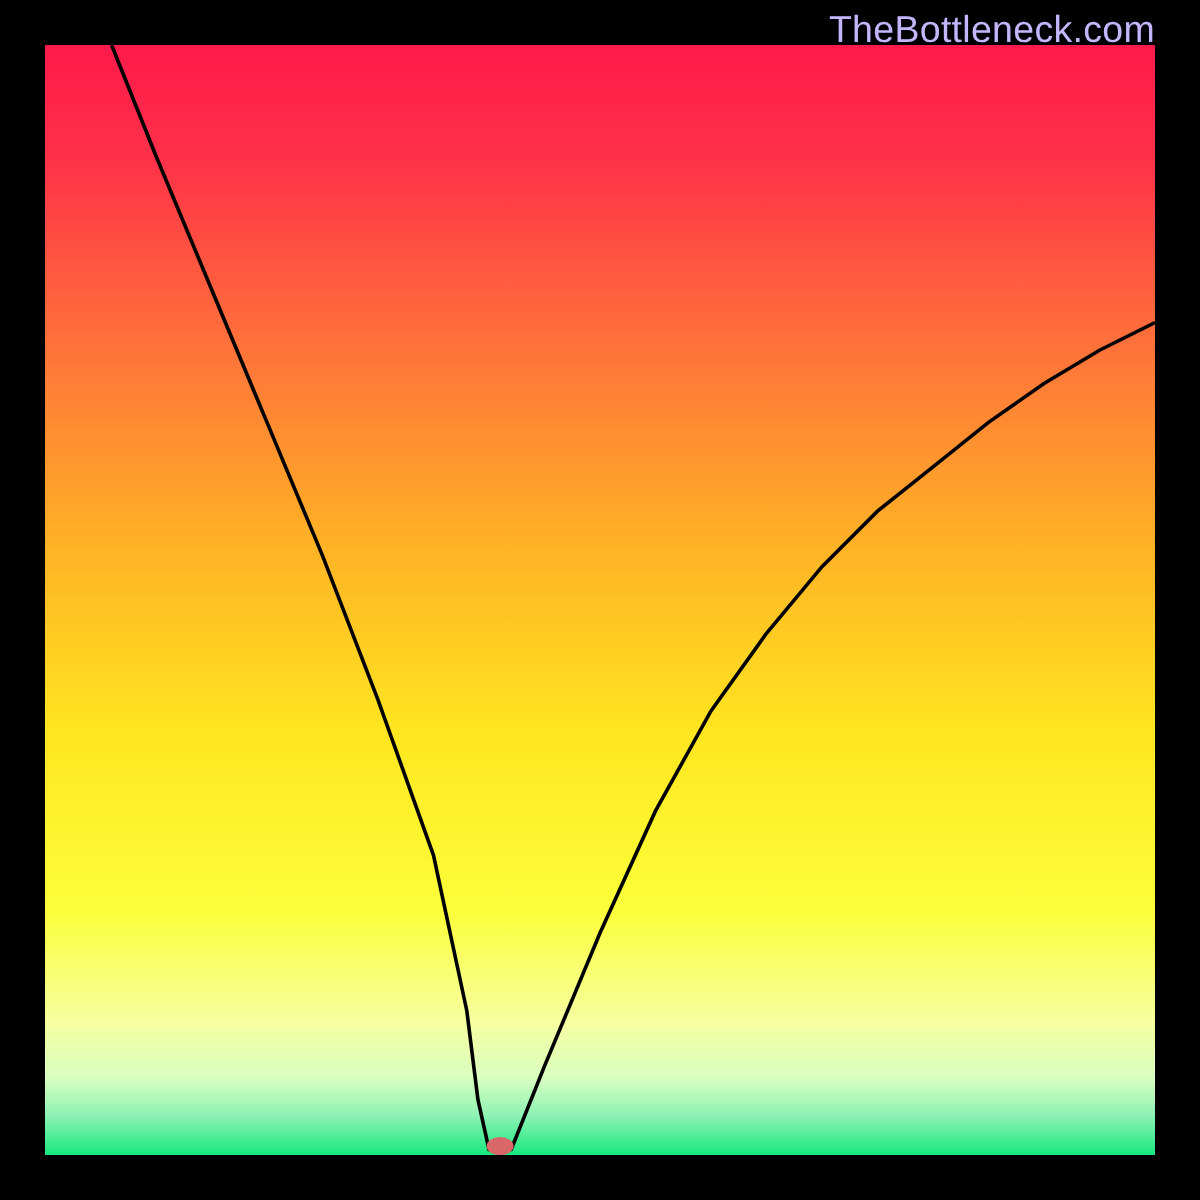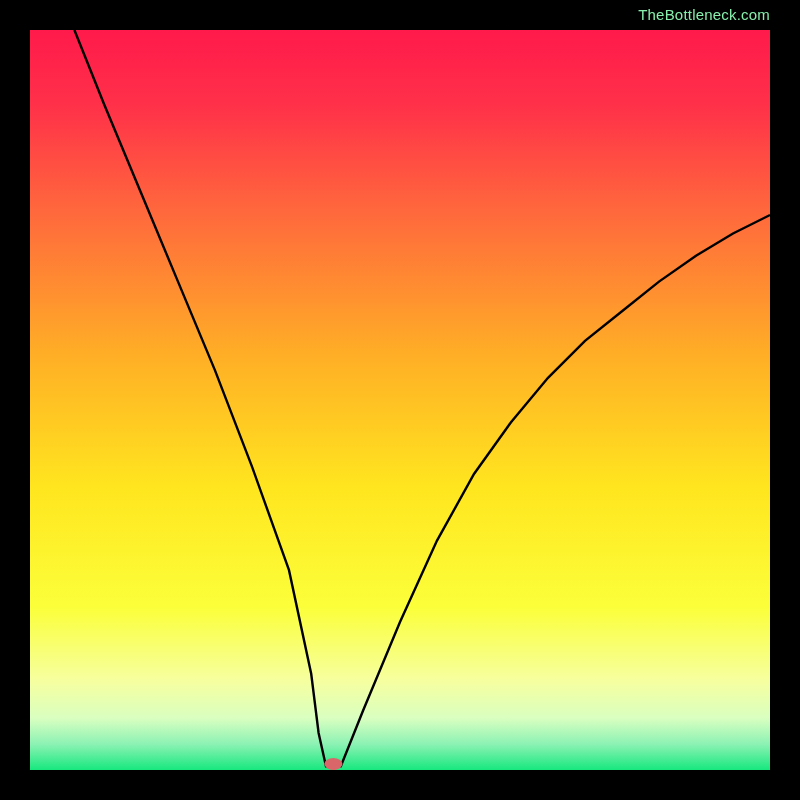--- a/index.html
+++ b/index.html
@@ -16,22 +16,22 @@
     left: 30px;
     top: 30px;
     width: 740px;
     height: 740px;
     box-sizing: border-box;
   }
   .watermark {
     position: absolute;
     top: 6px;
     right: 30px;
-    color: #86efac;
-    font-size: 15px;
+    color: #c4b5fd;
+    font-size: 25px;
     font-weight: 500;
     letter-spacing: 0.2px;
     z-index: 10;
   }
   svg {
     display: block;
   }
 </style>
 </head>
 <body>

